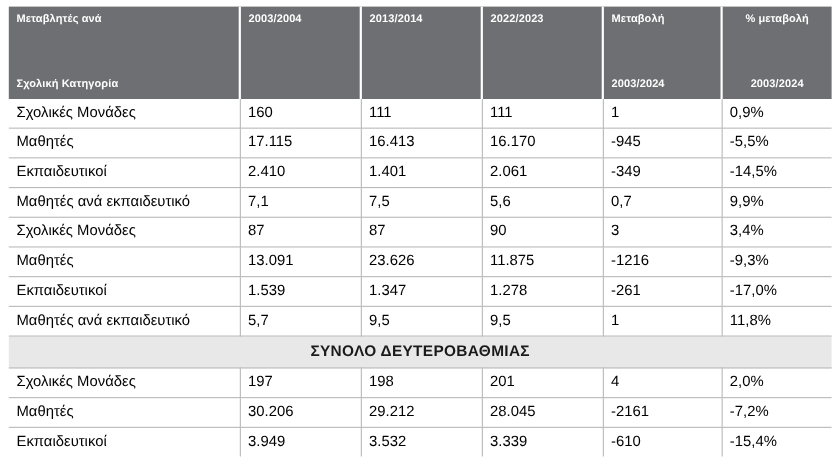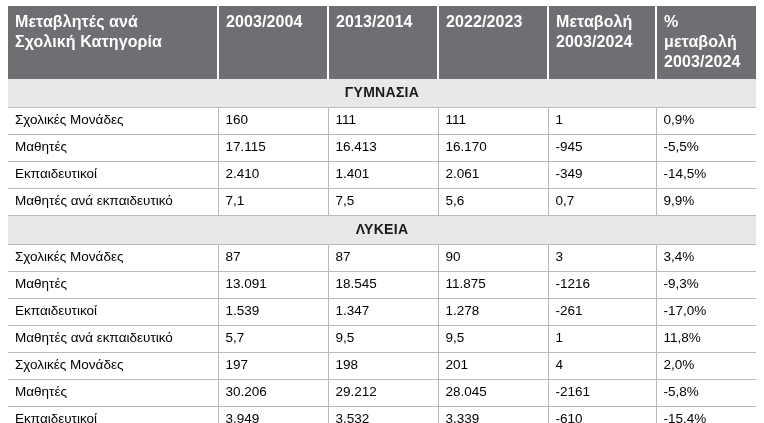--- a/index.html
+++ b/index.html
@@ -39,26 +39,26 @@
   table.data col.c5 { width: 100px; }
 
   thead th {
     background: #6e6f72;
     color: #ffffff;
     font-weight: bold;
     text-align: left;
     vertical-align: top;
     padding: 6px 7px 7px 7px;
     border-right: 2px solid #ffffff;
-    font-size: 16px;
+    font-size: 10px;
     line-height: 1.25;
     letter-spacing: 0.1px;
   }
-  thead th:last-child { border-right: none; }
-  thead th .l2 { display: block; }
+  thead th:last-child { border-right: none; text-align: center; }
+  thead th .l2 { display: block; margin-top: 46px; }
 
   tbody td {
     border-bottom: 1px solid #b9b9b9;
     border-right: 1px solid #b9b9b9;
     padding: 3px 7px 4px 7px;
     font-size: 13.5px;
     line-height: 1.2;
     height: 19px;
     vertical-align: middle;
     background: #ffffff;
@@ -115,23 +115,20 @@
             <span class="l2">2003/2024</span>
           </th>
           <th>
             <span class="l1">% μεταβολή</span>
             <span class="l2">2003/2024</span>
           </th>
         </tr>
       </thead>
       <tbody>
 
-        <tr class="section">
-          <td colspan="6">ΓΥΜΝΑΣΙΑ</td>
-        </tr>
         <tr>
           <td>Σχολικές Μονάδες</td>
           <td>160</td>
           <td>111</td>
           <td>111</td>
           <td>1</td>
           <td>0,9%</td>
         </tr>
         <tr>
           <td>Μαθητές</td>
@@ -151,35 +148,32 @@
         </tr>
         <tr>
           <td>Μαθητές ανά εκπαιδευτικό</td>
           <td>7,1</td>
           <td>7,5</td>
           <td>5,6</td>
           <td>0,7</td>
           <td>9,9%</td>
         </tr>
 
-        <tr class="section">
-          <td colspan="6">ΛΥΚΕΙΑ</td>
-        </tr>
         <tr>
           <td>Σχολικές Μονάδες</td>
           <td>87</td>
           <td>87</td>
           <td>90</td>
           <td>3</td>
           <td>3,4%</td>
         </tr>
         <tr>
           <td>Μαθητές</td>
           <td>13.091</td>
-          <td>18.545</td>
+          <td>23.626</td>
           <td>11.875</td>
           <td>-1216</td>
           <td>-9,3%</td>
         </tr>
         <tr>
           <td>Εκπαιδευτικοί</td>
           <td>1.539</td>
           <td>1.347</td>
           <td>1.278</td>
           <td>-261</td>
@@ -187,35 +181,38 @@
         </tr>
         <tr>
           <td>Μαθητές ανά εκπαιδευτικό</td>
           <td>5,7</td>
           <td>9,5</td>
           <td>9,5</td>
           <td>1</td>
           <td>11,8%</td>
         </tr>
 
+        <tr class="section">
+          <td colspan="6">ΣΥΝΟΛΟ ΔΕΥΤΕΡΟΒΑΘΜΙΑΣ</td>
+        </tr>
         <tr>
           <td>Σχολικές Μονάδες</td>
           <td>197</td>
           <td>198</td>
           <td>201</td>
           <td>4</td>
           <td>2,0%</td>
         </tr>
         <tr>
           <td>Μαθητές</td>
           <td>30.206</td>
           <td>29.212</td>
           <td>28.045</td>
           <td>-2161</td>
-          <td>-5,8%</td>
+          <td>-7,2%</td>
         </tr>
         <tr>
           <td>Εκπαιδευτικοί</td>
           <td>3.949</td>
           <td>3.532</td>
           <td>3.339</td>
           <td>-610</td>
           <td>-15,4%</td>
         </tr>
 

